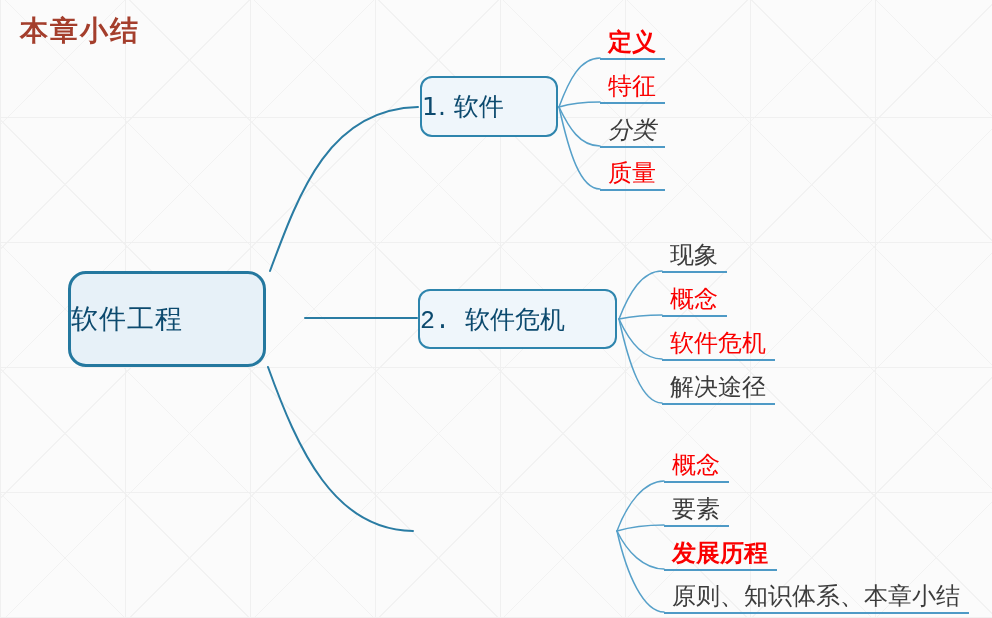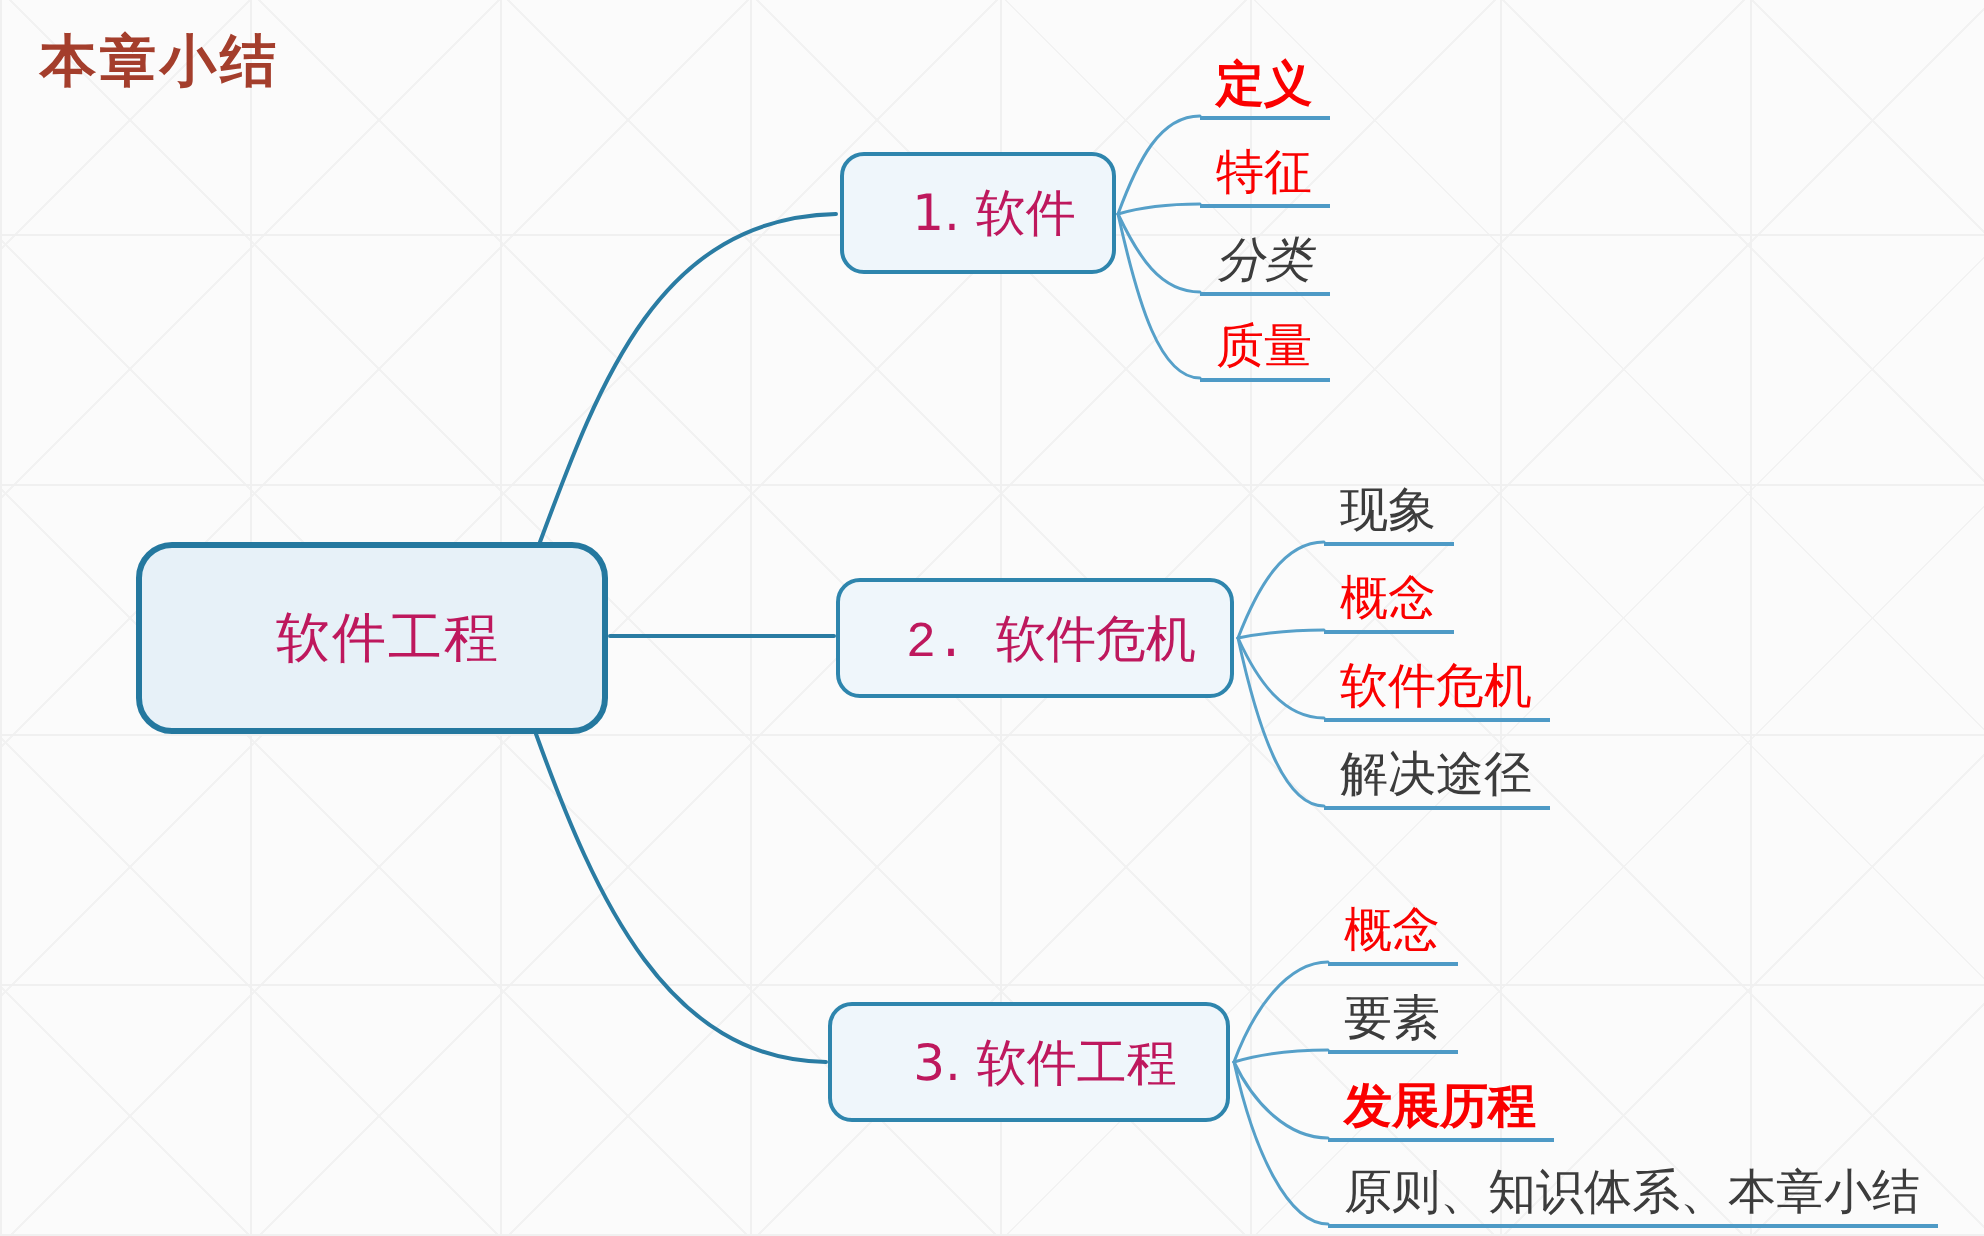--- a/index.html
+++ b/index.html
@@ -19,25 +19,24 @@
       repeating-linear-gradient(135deg,#f2f2f2 0, #f2f2f2 1px, transparent 1px, transparent 88px);
   }
   .links{position:absolute;left:0;top:0;width:992px;height:618px;}
   .page-title{
     position:absolute;left:8px;top:2px;
     font-size:28px;font-weight:800;letter-spacing:2px;
     margin:12px;line-height:1.2;
   }
   .node{
     position:absolute;
-    display:flex;align-items:center;justify-content:center;
-    color:#be185d;
+    display:flex;align-items:center;
+    color:#0c4a6e;
     box-sizing:border-box;
     white-space:nowrap;
-    padding-left:16px;
   }
   .node.root{
     border:3px solid #24789f;
     background:#e7f1f8;
     border-radius:18px;
     font-size:27px;
     letter-spacing:1px;
   }
   .node.branch{
     border:2px solid #2e85ad;
@@ -76,32 +75,29 @@
     <path d="M619,319 C629,365 642,403 662,403" stroke="#56a0c9" stroke-width="1.5"></path>
 
     <path d="M617,531 C627,504 644,481 664,481" stroke="#56a0c9" stroke-width="1.5"></path>
     <path d="M617,531 C627,528 644,525 664,525" stroke="#56a0c9" stroke-width="1.5"></path>
     <path d="M617,531 C627,552 644,569 664,569" stroke="#56a0c9" stroke-width="1.5"></path>
     <path d="M617,531 C627,576 644,612 664,612" stroke="#56a0c9" stroke-width="1.5"></path>
   </svg>
 
   <h1 class="page-title" style="color: rgb(164, 62, 44);">本章小结</h1>
 
-  <div class="node root" style="left:68px;top:271px;width:236px;height:96px;">
+  <div class="node root" style="left:68px;top:271px;width:198px;height:96px;">
     <span>软件工程</span>
   </div>
 
   <div class="node branch" style="left:420px;top:76px;width:138px;height:61px;">
     <span>1. 软件</span>
   </div>
   <div class="node branch" style="left:418px;top:289px;width:199px;height:60px;font-family:Liberation Mono, monospace;">
     <span>2. 软件危机</span>
-  </div>
-  <div class="node branch" style="left:414px;top:501px;width:201px;height:60px;">
-    <span>3. 软件工程</span>
   </div>
 
   <div class="leaf" style="left: 600px; top: 28px; color: rgb(250, 0, 0); font-weight: bold;">定义</div>
   <div class="leaf" style="left: 600px; top: 72px; color: rgb(250, 0, 0);">特征</div>
   <div class="leaf" style="left: 600px; top: 116px; color: rgb(60, 60, 60); font-style: italic;">分类</div>
   <div class="leaf" style="left: 600px; top: 159px; color: rgb(250, 0, 0);">质量</div>
 
   <div class="leaf" style="left: 662px; top: 241px; color: rgb(60, 60, 60);">现象</div>
   <div class="leaf" style="left: 662px; top: 285px; color: rgb(250, 0, 0);">概念</div>
   <div class="leaf" style="left: 662px; top: 329px; color: rgb(250, 0, 0);">软件危机</div>

